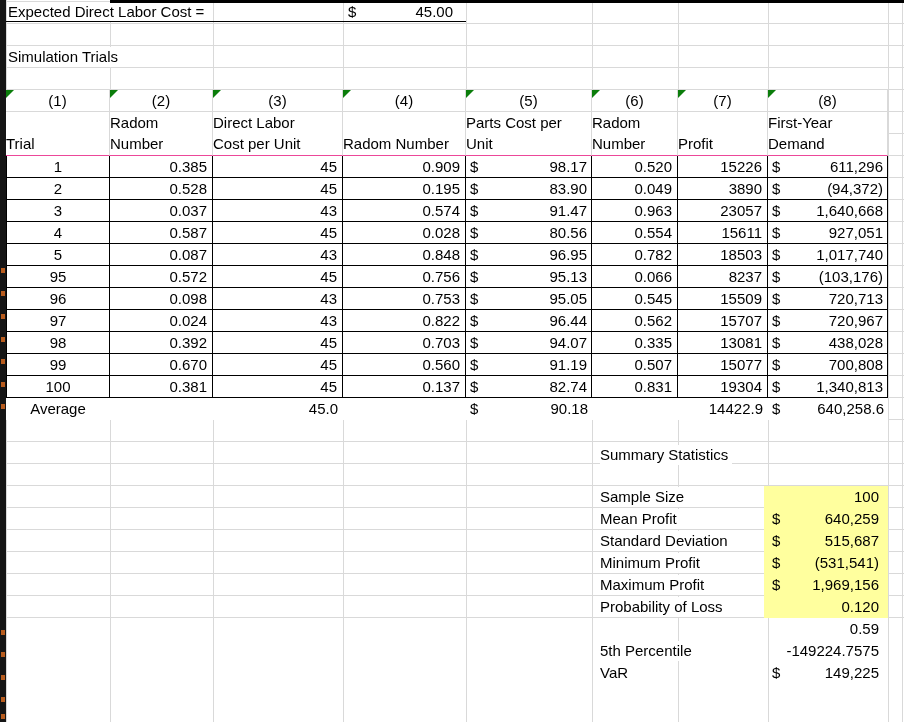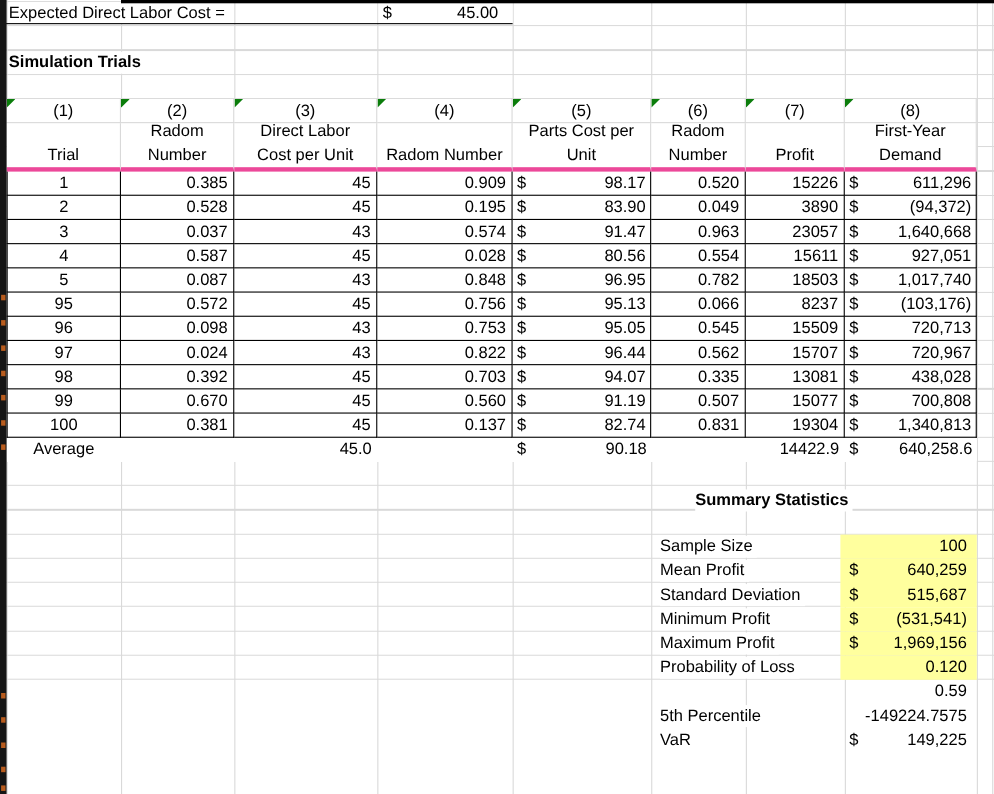--- a/index.html
+++ b/index.html
@@ -19,55 +19,55 @@
   .vline { position:absolute; top:0; width:1px; height:722px; background:#d9d9d9; }
   #rowstrip { position:absolute; left:0; top:0; width:6px; height:722px; background:#151515; z-index:5; }
   #rowstrip .frag { position:absolute; left:1px; width:4px; height:5px; background: var(--frag,#b85c1e); }
   #topbar { position:absolute; left:110px; top:0; width:794px; height:3px; background:#000; z-index:4; }
   #row1-border { position:absolute; left:0; top:21px; width:466px; height:1px; background:#000; z-index:4; }
 
   .floating-label {
     position:absolute; height:20px; line-height:20px; background:#fff;
     white-space:nowrap; z-index:3; padding-right:4px;
   }
-  .bold { font-weight:bold; }
+  .bold { font-weight:normal; }
 
   #expected-value-cell {
     position:absolute; left:344px; top:2px; width:122px; height:19px;
     display:flex; justify-content:space-between; align-items:center;
     padding:0 13px 0 4px; background:#fff; z-index:3;
   }
 
   
   #simulation-table {
     position:absolute; left:6px; top:90px; width:882px; z-index:3;
     display:grid;
     grid-template-columns:104px 103px 130px 123px 126px 86px 90px 120px;
     grid-template-rows:22px 44px repeat(12,22px);
     background:#fff;
   }
   .cell { position:relative; line-height:21px; overflow:hidden; }
   .h1 { border-right:1px solid #d9d9d9; border-bottom:1px solid #d9d9d9; text-align:center; }
-  .h2 { border-right:1px solid #d9d9d9; border-bottom:4px solid #ec4899;
-        display:flex; flex-direction:column; justify-content:flex-end; align-items:center;
+  .h2 { border-right:1px solid #d9d9d9; border-bottom:1px solid #ec4899;
+        display:flex; flex-direction:column; justify-content:flex-end; align-items:flex-start;
         line-height:21px; padding-bottom:1px; }
   .data { border-right:1px solid #000; border-bottom:1px solid #000; }
   .data.first { border-left:1px solid #000; }
   .avg { border:none; }
   .c-center { text-align:center; }
   .c-right  { text-align:right; padding-right:5px; }
   .c-acct   { display:flex; justify-content:space-between; padding:0 4px; }
   .tri {
     position:absolute; left:0; top:0; width:8px; height:8px;
     background: var(--tri,#0b7d0b);
     clip-path: polygon(0 0, 100% 0, 0 100%);
   }
 
   
-  #summary-title { position:absolute; left:600px; top:445px;margin-left:32px; }
+  #summary-title { position:absolute; left:600px; top:445px; }
   #summary-rows { position:absolute; left:600px; top:486px; width:288px; z-index:3; }
   .summary-row { position:relative; height:22px; }
   .summary-label {
     position:absolute; left:0; top:1px; height:20px; line-height:20px;
     background:#fff; white-space:nowrap; padding-right:4px;
   }
   .summary-value {
     position:absolute; left:164px; top:0; width:124px; height:22px; line-height:22px;
     display:flex; justify-content:space-between; padding:0 9px 0 8px;
   }

